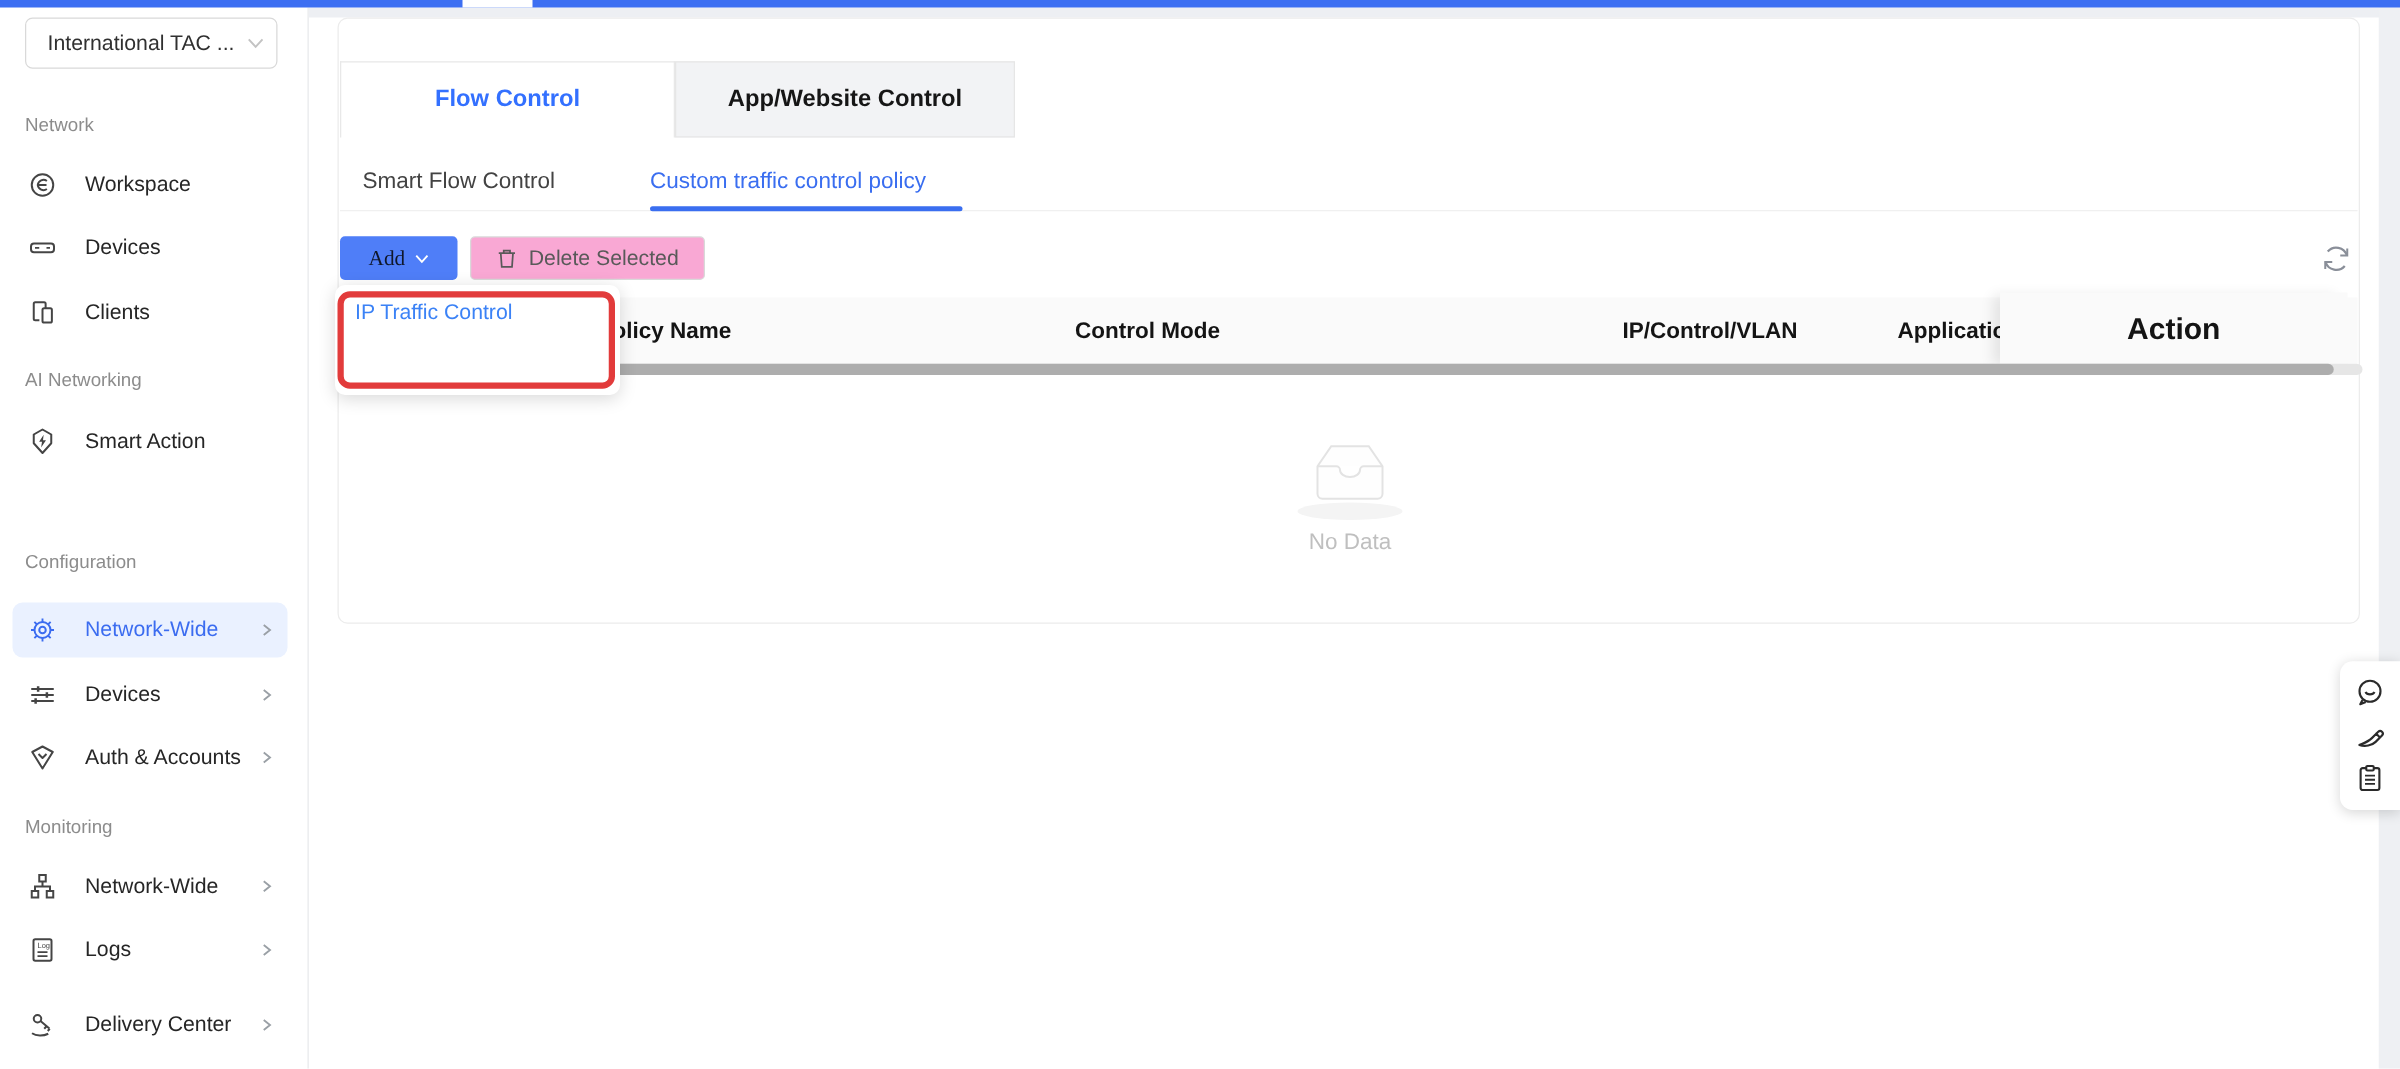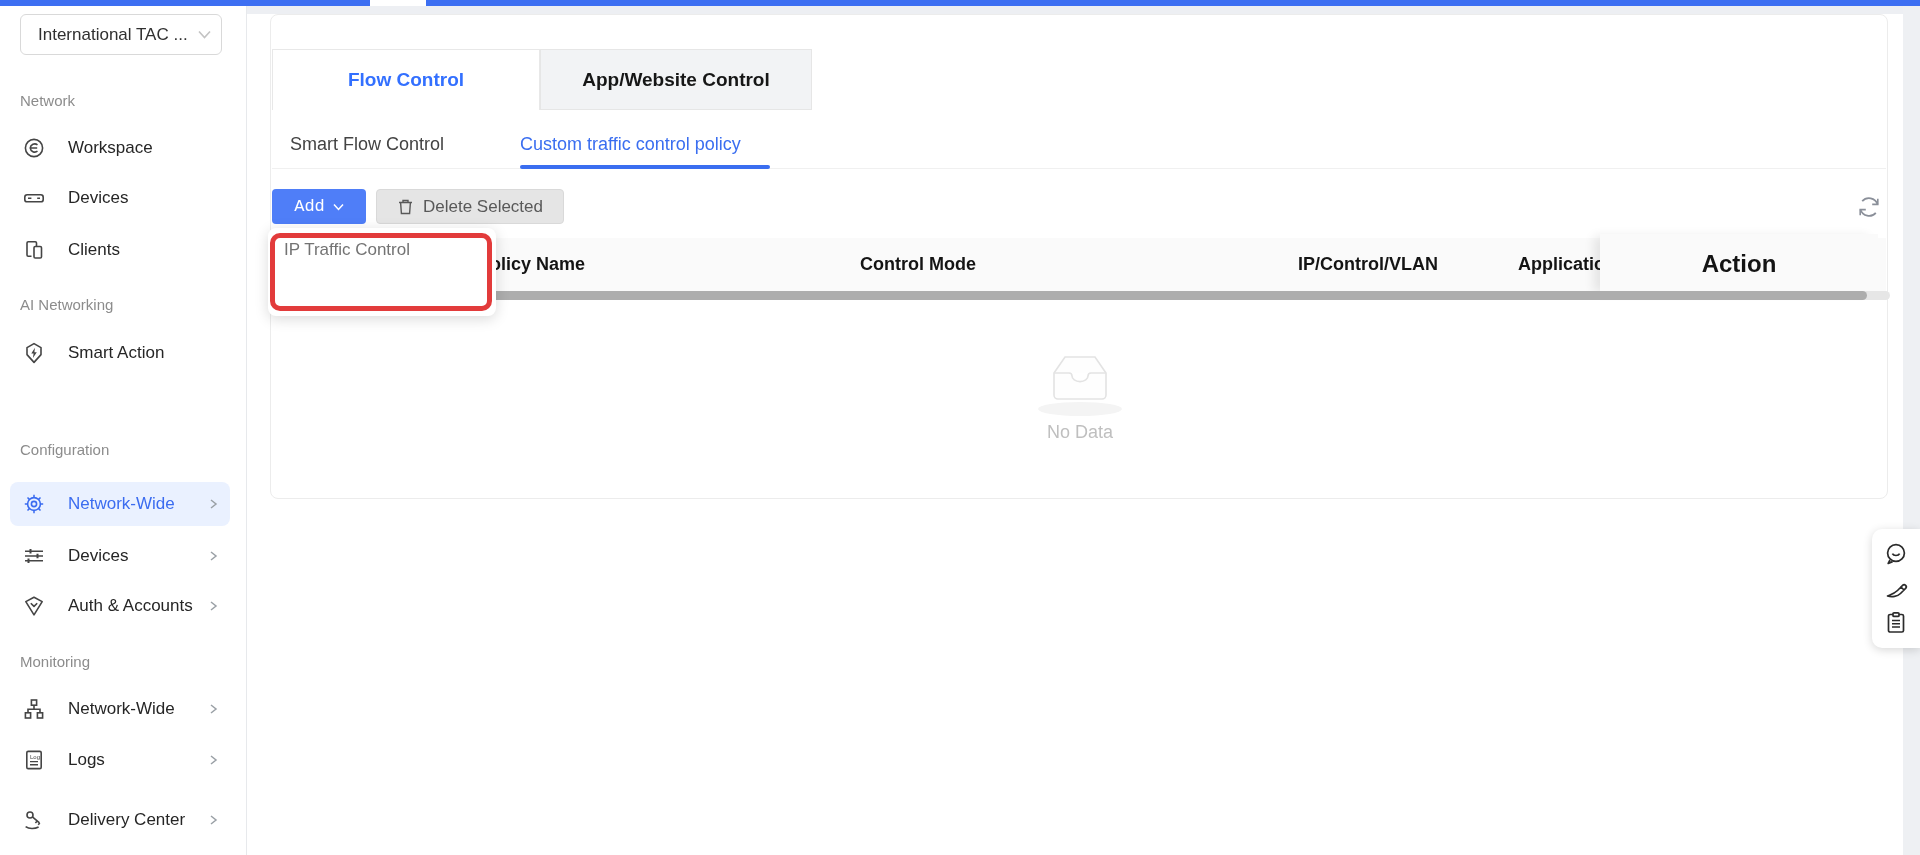--- a/index.html
+++ b/index.html
@@ -39,23 +39,23 @@
   .tab.active { left:272px; width:268px; background:#fff; border:1px solid #E8E8E8; border-bottom:none; color:#3370FF; }
   .tab.inactive { left:540px; width:272px; background:#F2F3F5; border:1px solid #E6E6E6; color:#161616; }
 
   .subtab { position:absolute; top:131px; height:26px; font-size:18px; line-height:26px; cursor:pointer; white-space:nowrap; }
   .subtab.plain { left:290px; color:#434343; }
   .subtab.active { left:520px; color:#3A6EF0; }
   .subtab-divider { position:absolute; left:272px; top:168px; width:1614px; height:1px; background:#F0F0F0; }
   .subtab-underline { position:absolute; left:520px; top:165px; width:250px; height:4px; background:#3A6EF0; border-radius:2px; }
 
   .btn-add { position:absolute; left:272px; top:189px; width:94px; height:35px; background:#4F7EF8; border:none;
-             border-radius:4px; color:#ffffff; font-size:17px; display:flex; align-items:center; justify-content:center;
-             gap:8px; cursor:pointer; font-family:Liberation Mono, monospace; }
-  .btn-del { position:absolute; left:376px; top:189px; width:188px; height:35px; background:#e5e5e5;
+             border-radius:4px; color:#0f172a; font-size:17px; display:flex; align-items:center; justify-content:center;
+             gap:8px; cursor:pointer; font-family:Liberation Serif, serif; }
+  .btn-del { position:absolute; left:376px; top:189px; width:188px; height:35px; background:#f9a8d4;
              border:1px solid #D9D9D9; border-radius:4px; color:#595959; font-size:17px; display:flex;
              align-items:center; justify-content:center; gap:9px; cursor:pointer; font-family:inherit; }
   .refresh { position:absolute; left:1856px; top:194px; width:26px; height:26px; cursor:pointer; }
 
   
   .thead { position:absolute; left:272px; top:238px; width:1614px; height:53px; background:#FAFAFA; }
   .th { position:absolute; top:0; height:53px; line-height:53px; font-size:18px; font-weight:bold;
         color:#141414; white-space:nowrap; }
   .action-col { position:absolute; left:1600px; top:234px; width:278px; height:60px; background:#FAFAFA;
                 box-shadow:-8px 0 10px -2px rgba(0,0,0,0.09); display:flex; align-items:center;
@@ -69,21 +69,21 @@
   .empty { position:absolute; left:990px; top:348px; width:180px; text-align:center; }
   .empty-shadow { position:absolute; left:48px; top:54px; width:84px; height:14px; background:#F4F4F4;
                   border-radius:50%; }
   .empty svg { position:relative; }
   .empty-text { position:relative; margin-top:14px; font-size:18px; color:#BFBFBF; }
 
   
   .add-menu { position:absolute; left:268px; top:228px; width:228px; height:88px; background:#fff;
               border-radius:8px; box-shadow:0 3px 14px rgba(0,0,0,0.15); z-index:6; }
   .add-menu-item { height:44px; display:flex; align-items:center; padding-left:16px; font-size:17px;
-                   color:#737373; cursor:pointer; white-space:nowrap; }
+                   color:#3b82f6; cursor:pointer; white-space:nowrap; }
   .red-box { position:absolute; left:270px; top:233px; width:222px; height:78px; border:5px solid #E23B3B;
              border-radius:10px; z-index:7; pointer-events:none; }
 
   
   .float-panel { position:absolute; left:1872px; top:529px; width:48px; height:119px; background:#fff;
                  border-radius:10px 0 0 10px; box-shadow:0 2px 10px rgba(0,0,0,0.16); z-index:20;
                  display:flex; flex-direction:column; align-items:center; justify-content:space-around;
                  padding:8px 0; }
   .float-panel svg { cursor:pointer; }
 </style>

